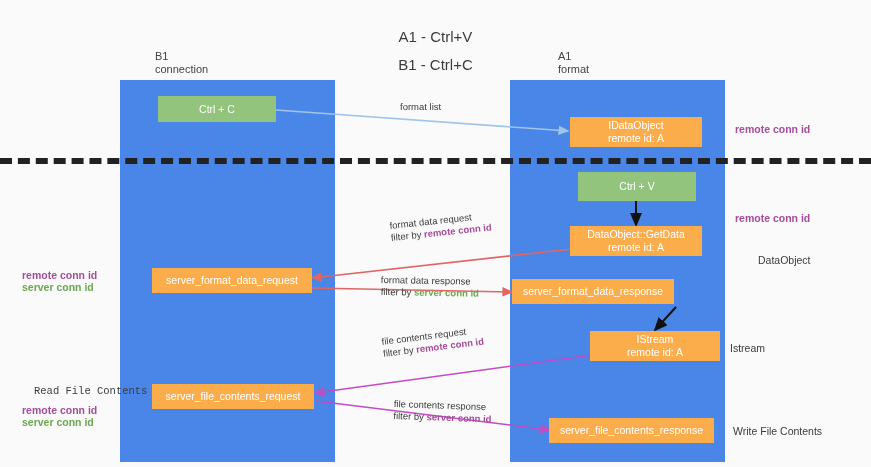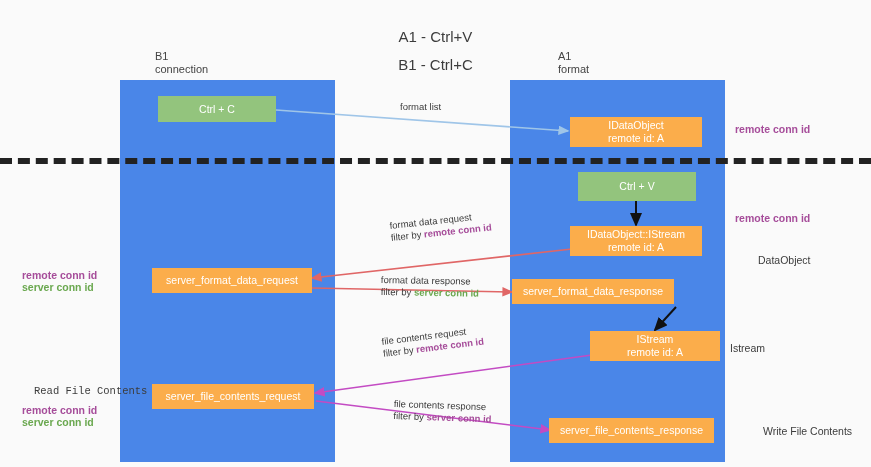--- a/index.html
+++ b/index.html
@@ -108,21 +108,21 @@
   <div class="node orange-box" style="left:570px;top:117px;width:132px;height:30px;">
     <span>IDataObject</span>
     <span>remote id: A</span>
   </div>
 
   <div class="node green-box" style="left:578px;top:172px;width:118px;height:29px;">
     <span>Ctrl + V</span>
   </div>
 
   <div class="node orange-box" style="left:570px;top:226px;width:132px;height:30px;">
-    <span>IDataObject::IStream</span>
+    <span>DataObject::GetData</span>
     <span>remote id: A</span>
   </div>
 
   <div class="node orange-box" style="left:152px;top:268px;width:160px;height:25px;">
     <span>server_format_data_request</span>
   </div>
 
   <div class="node orange-box" style="left:512px;top:279px;width:162px;height:25px;">
     <span>server_format_data_response</span>
   </div>
@@ -169,21 +169,21 @@
     <span class="l1">file contents response</span>
     <span class="l2">
       <span class="plain">filter by </span><span class="purple">server conn id</span>
     </span>
   </div>
 
   <div class="t sidelabel purple" style="left:735px;top:123px;">remote conn id</div>
   <div class="t sidelabel purple" style="left:735px;top:212px;">remote conn id</div>
   <div class="t sidelabel" style="left:730px;top:254px;padding-left:28px;">DataObject</div>
   <div class="t sidelabel" style="left:730px;top:342px;">Istream</div>
-  <div class="t sidelabel" style="left:733px;top:425px;margin-left:30px;">Write File Contents</div>
+  <div class="t sidelabel" style="left:733px;top:425px;">Write File Contents</div>
 
   <div class="t sidelabel purple" style="left:22px;top:269px;">remote conn id</div>
   <div class="t sidelabel green" style="left:22px;top:281px;">server conn id</div>
 
   <div class="t sidelabel" style="left:34px;top:385px;font-family:Liberation Mono, monospace;">Read File Contents</div>
   <div class="t sidelabel purple" style="left:22px;top:404px;">remote conn id</div>
   <div class="t sidelabel green" style="left:22px;top:416px;">server conn id</div>
 
 </div>
 

